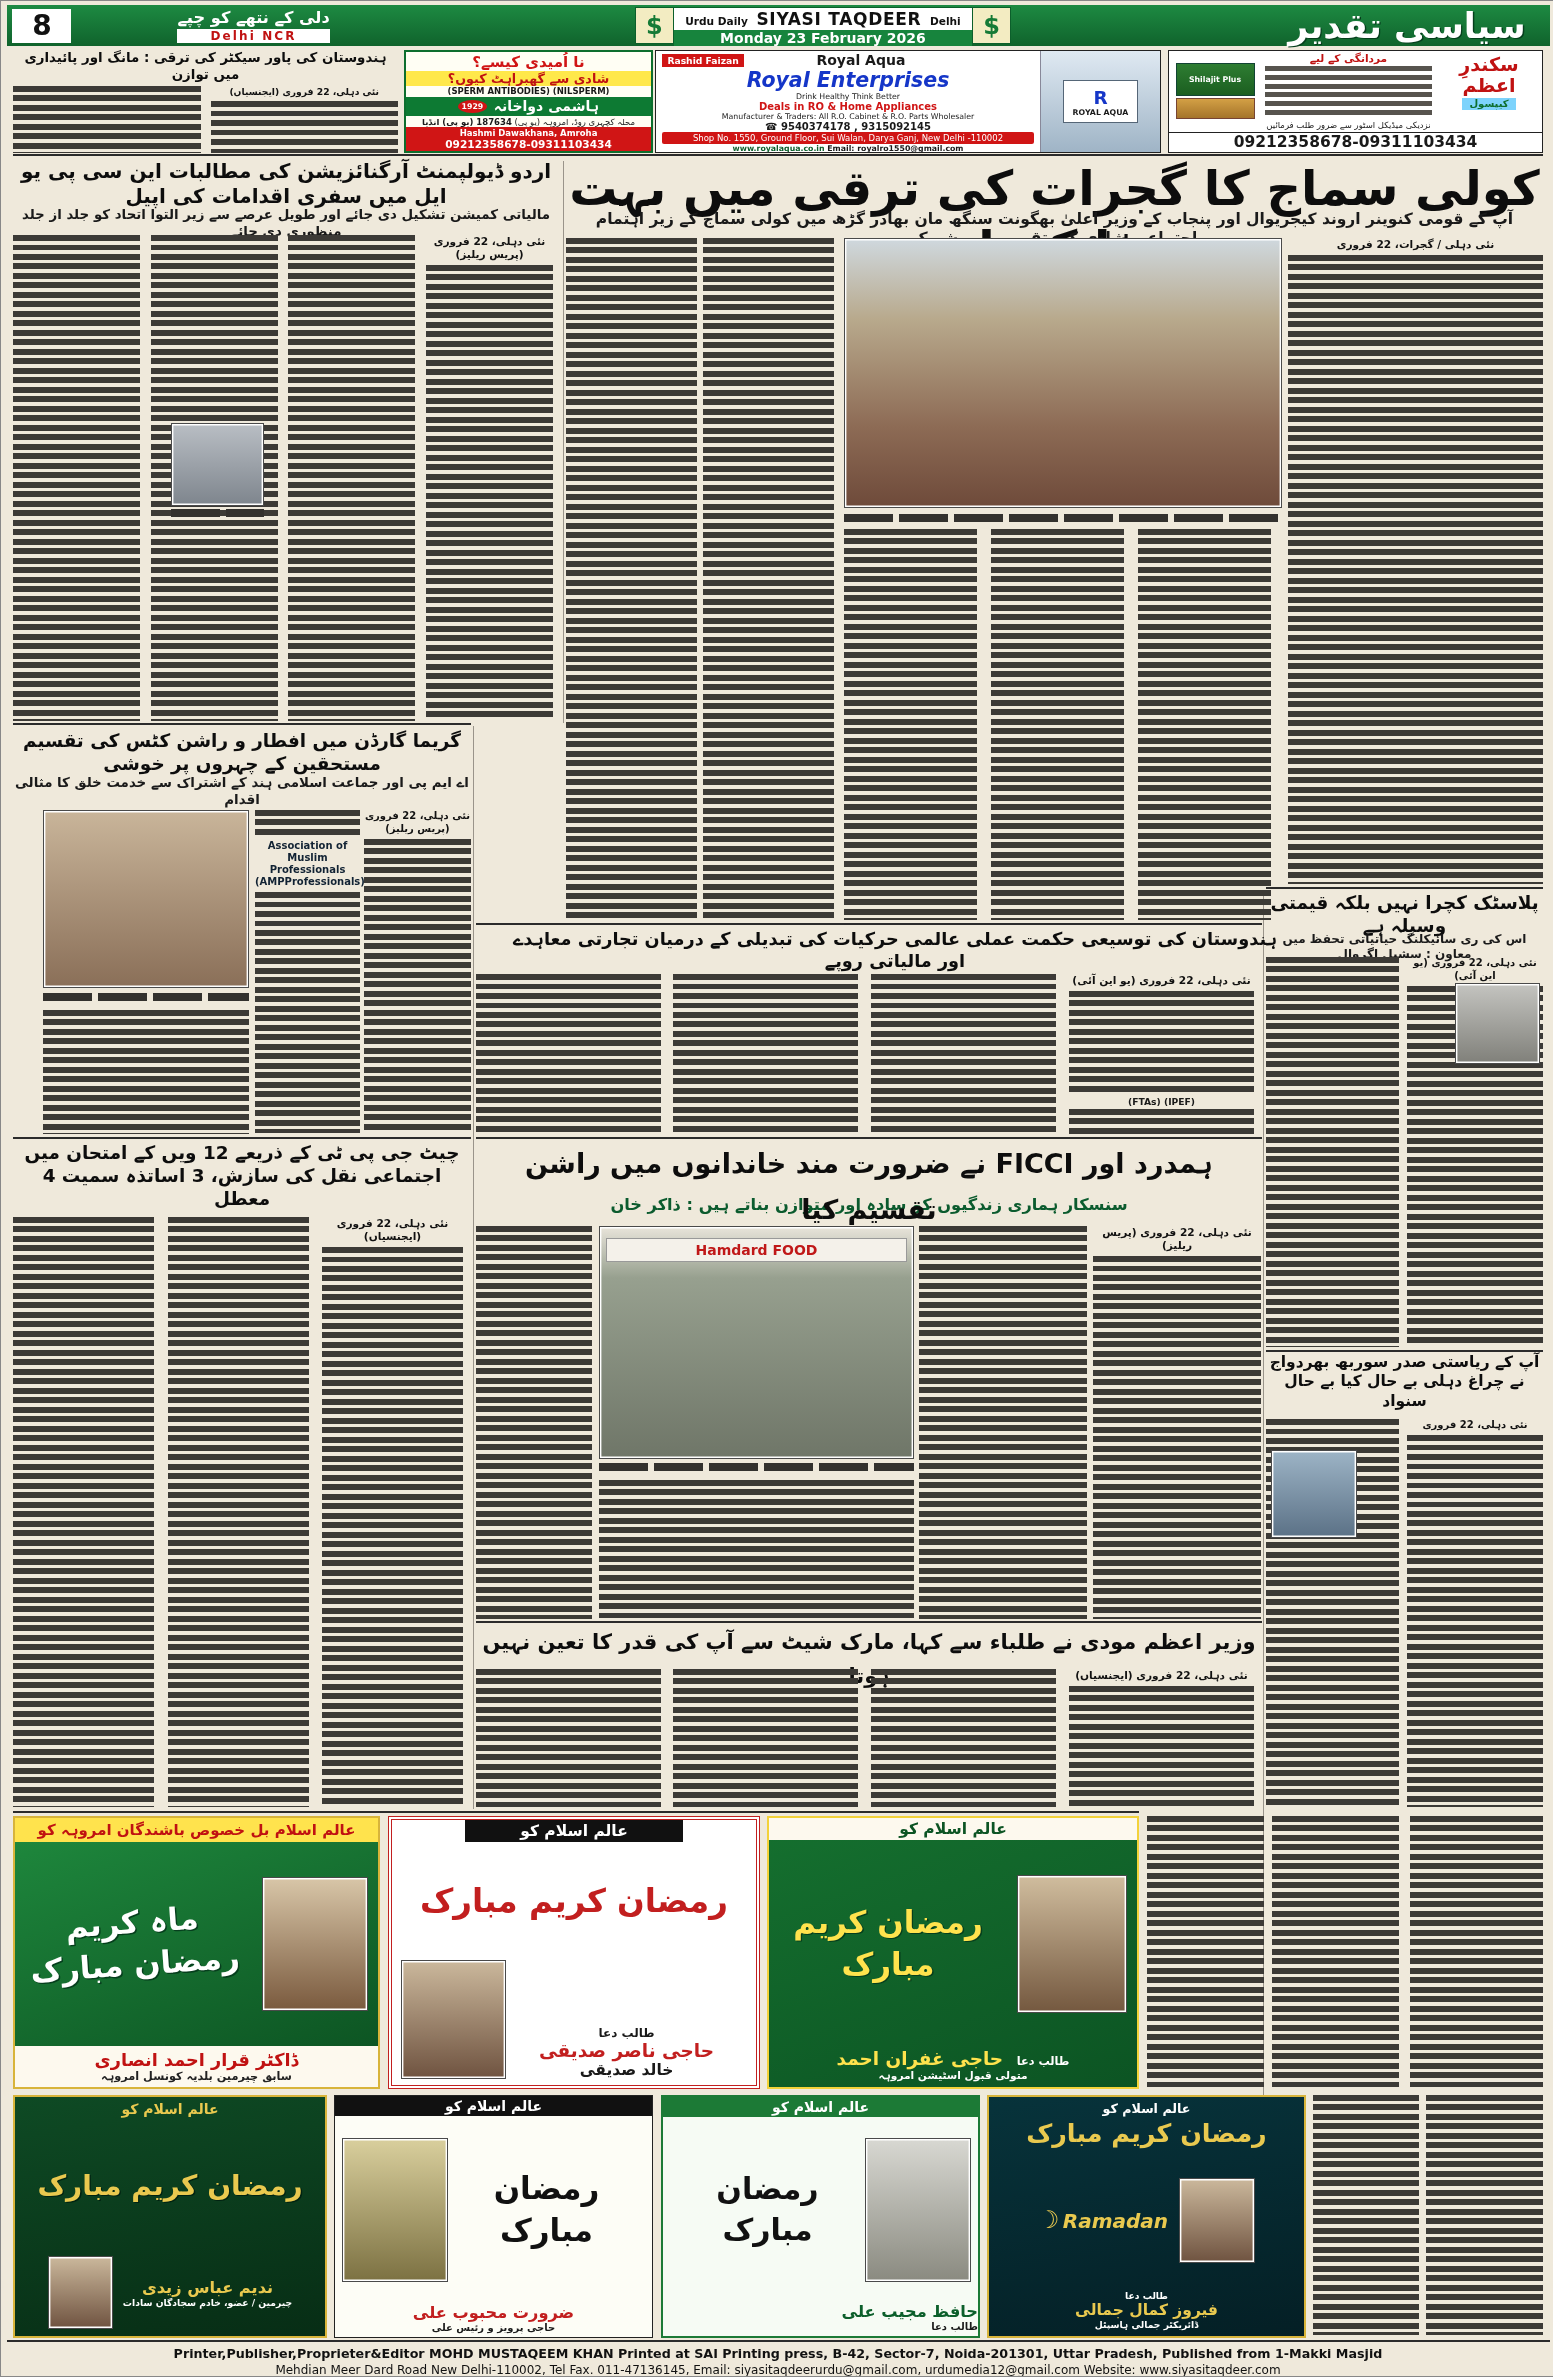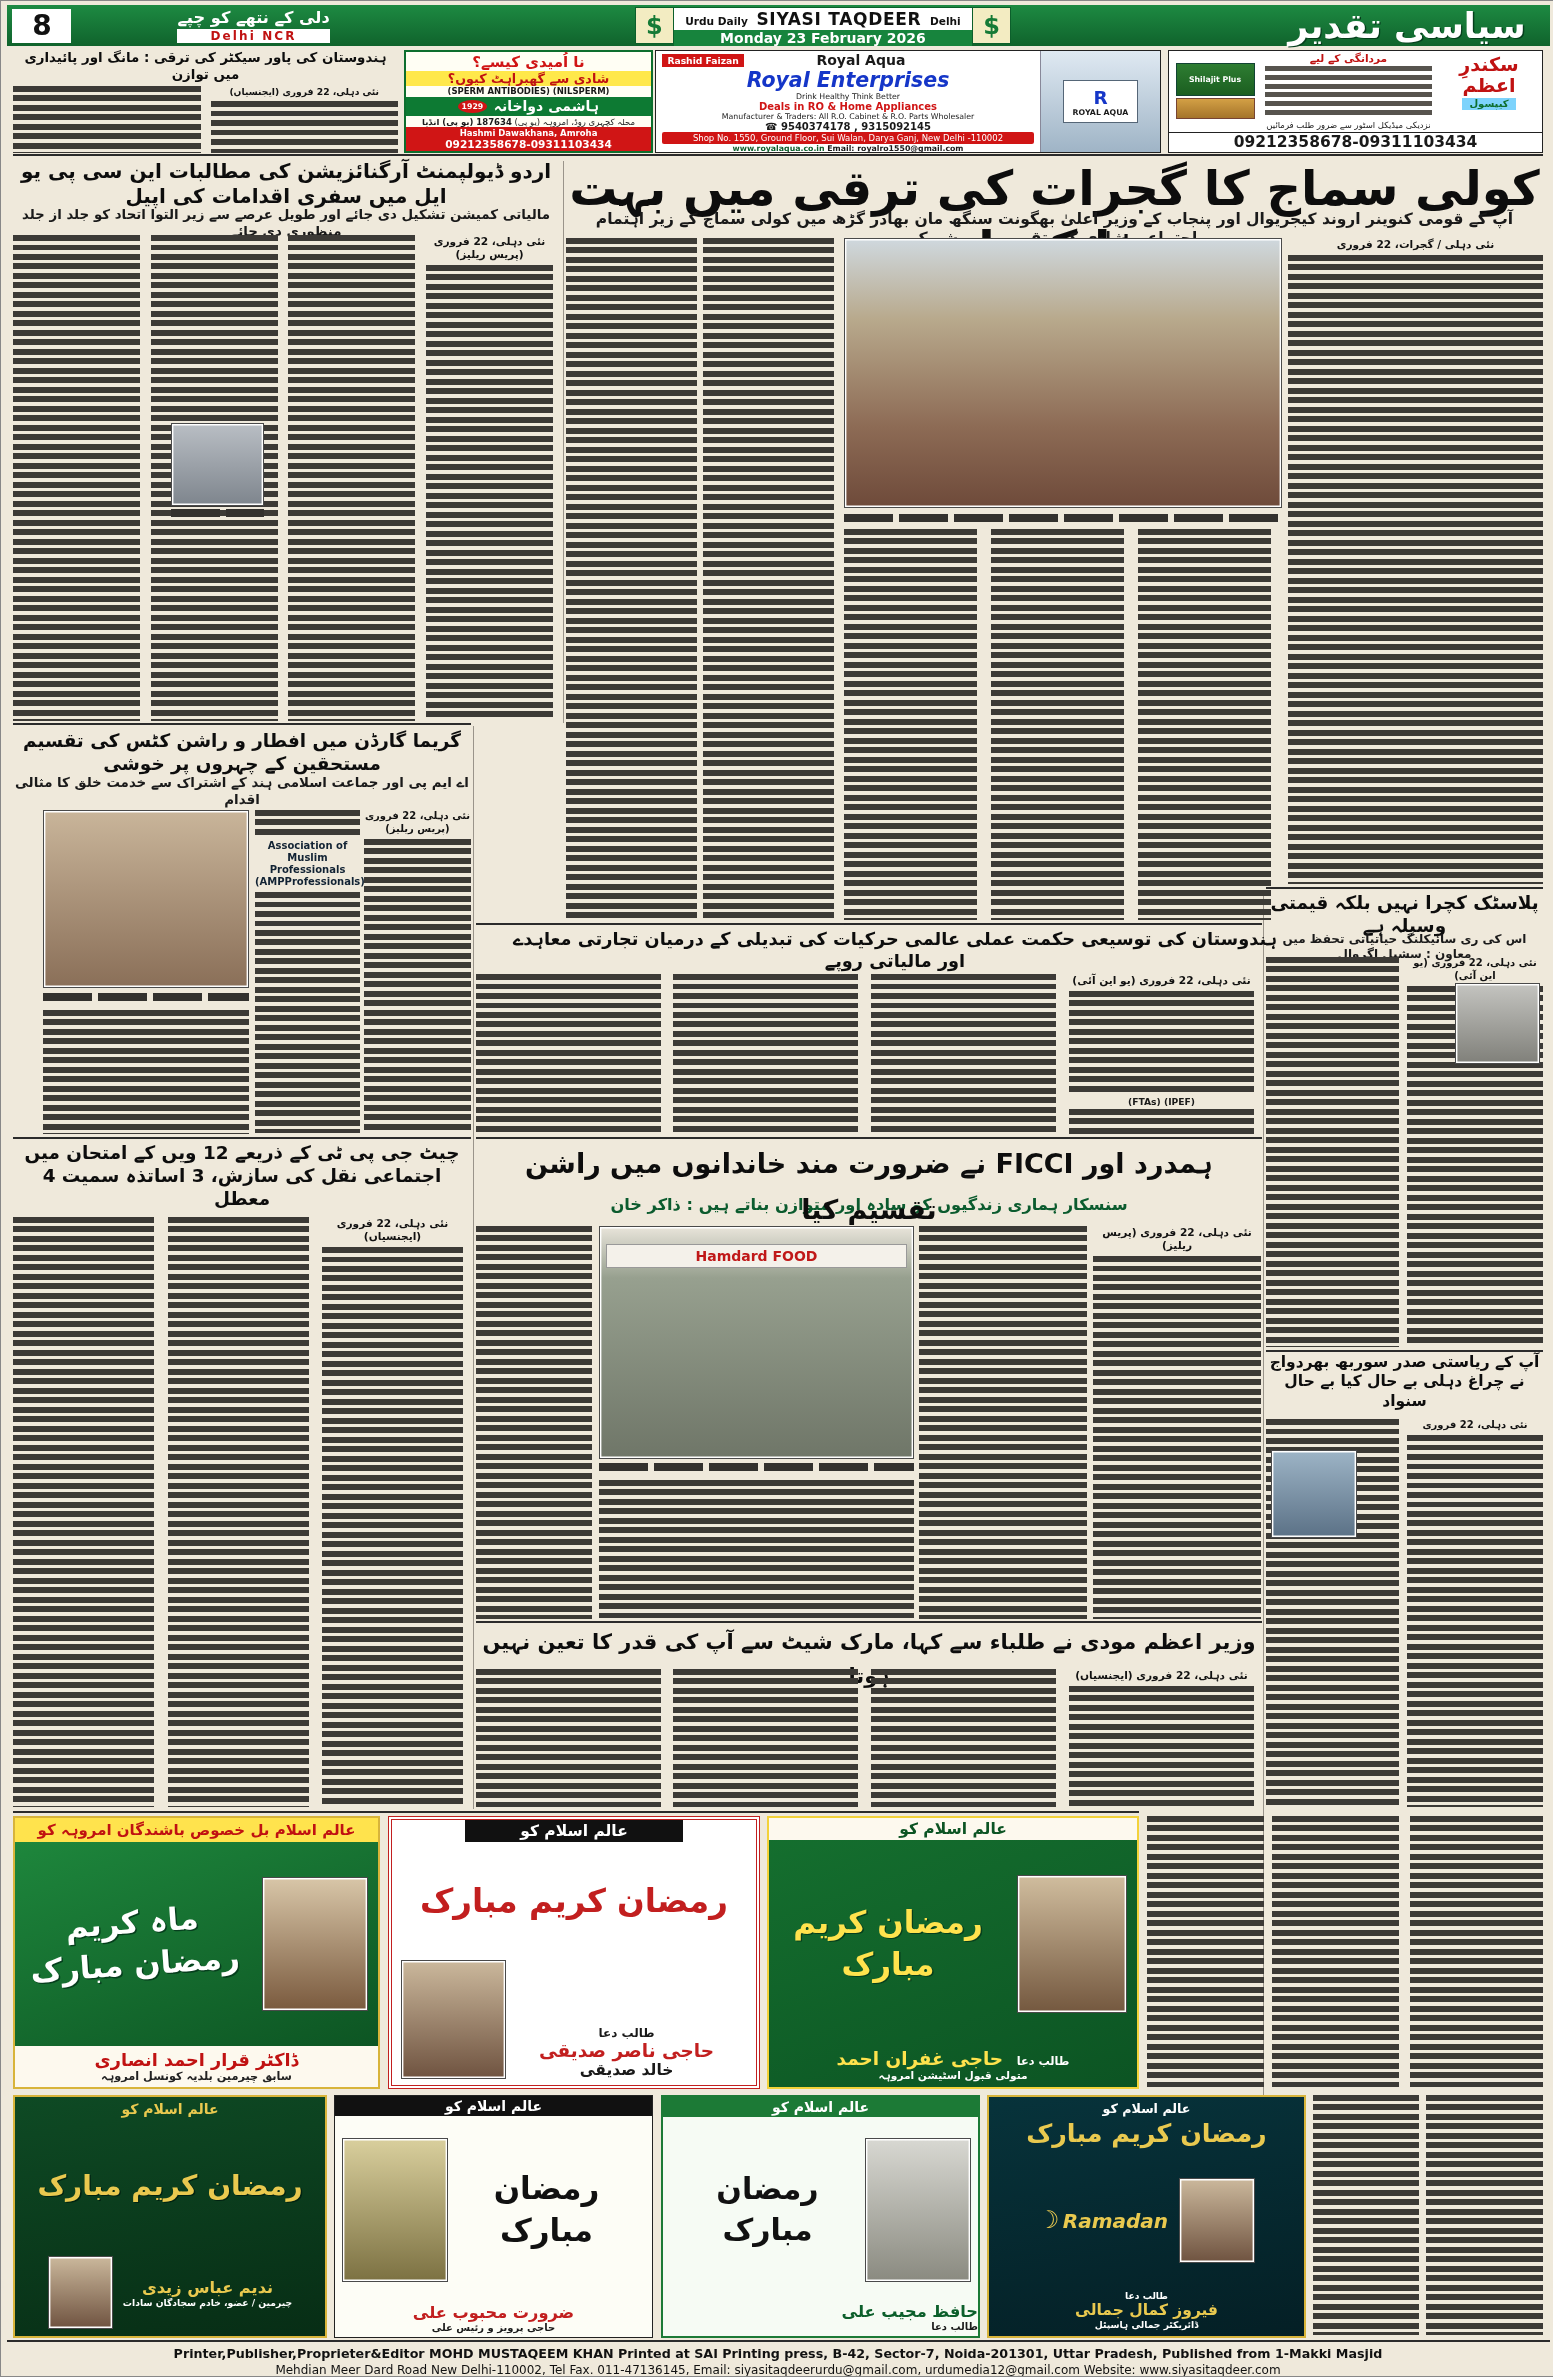--- a/index.html
+++ b/index.html
@@ -192,21 +192,21 @@
   <div class="abs colflex" style="left:1406px;top:956px;width:136px;height:390px">
     <div class="dl" style="font-size:10px">نئی دہلی، 22 فروری (یو این آئی)</div>
     <div class="ts" style="flex:1"></div>
   </div>
   <div class="abs photo" style="left:1454px;top:982px;width:85px;height:81px;background:linear-gradient(180deg,#c4c4c0,#80807a)"></div>
 
   <div class="abs sub" style="left:475px;top:1194px;width:786px;height:24px;font-size:16.2px;color:#0b5b2e">سنسکار ہماری زندگیوں کو سادہ اور متوازن بناتے ہیں : ذاکر خان</div>
   <div class="abs hl" style="left:475px;top:1140px;width:786px;height:51px;font-size:27px;line-height:1.7">ہمدرد اور FICCI نے ضرورت مند خاندانوں میں راشن تقسیم کیا</div>
   <div class="abs ts" style="left:475px;top:1225px;width:116px;height:393px"></div>
   <div class="abs photo" style="left:598px;top:1225px;width:315px;height:233px;background:linear-gradient(180deg,#e8e4da 0%,#97a08f 22%,#6f7668 100%)">
-    <div style="position:absolute;top:17px;left:5.7px;right:5.7px;height:24px;background:#f4f1ea;display:flex;align-items:center;justify-content:center;font-weight:bold;color:#c01818;font-size:14px;border:0.7px solid #999">Hamdard FOOD</div>
+    <div style="position:absolute;top:11px;left:5.7px;right:5.7px;height:24px;background:#f4f1ea;display:flex;align-items:center;justify-content:center;font-weight:bold;color:#c01818;font-size:14px;border:0.7px solid #999">Hamdard FOOD</div>
   </div>
   <div class="abs cap" style="left:598px;top:1462px;width:315px"></div>
   <div class="abs ts" style="left:598px;top:1479px;width:315px;height:138px"></div>
   <div class="abs ts" style="left:918px;top:1225px;width:168px;height:393px"></div>
   <div class="abs colflex" style="left:1092px;top:1225px;width:168px;height:393px">
     <div class="dl">نئی دہلی، 22 فروری (پریس ریلیز)</div>
     <div class="ts" style="flex:1"></div>
   </div>
 
   <div class="abs hl" style="left:12px;top:1140px;width:458px;height:71px;font-size:18.4px">چیٹ جی پی ٹی کے ذریعے 12 ویں کے امتحان میں اجتماعی نقل کی سازش، 3 اساتذہ سمیت 4 معطل</div>

